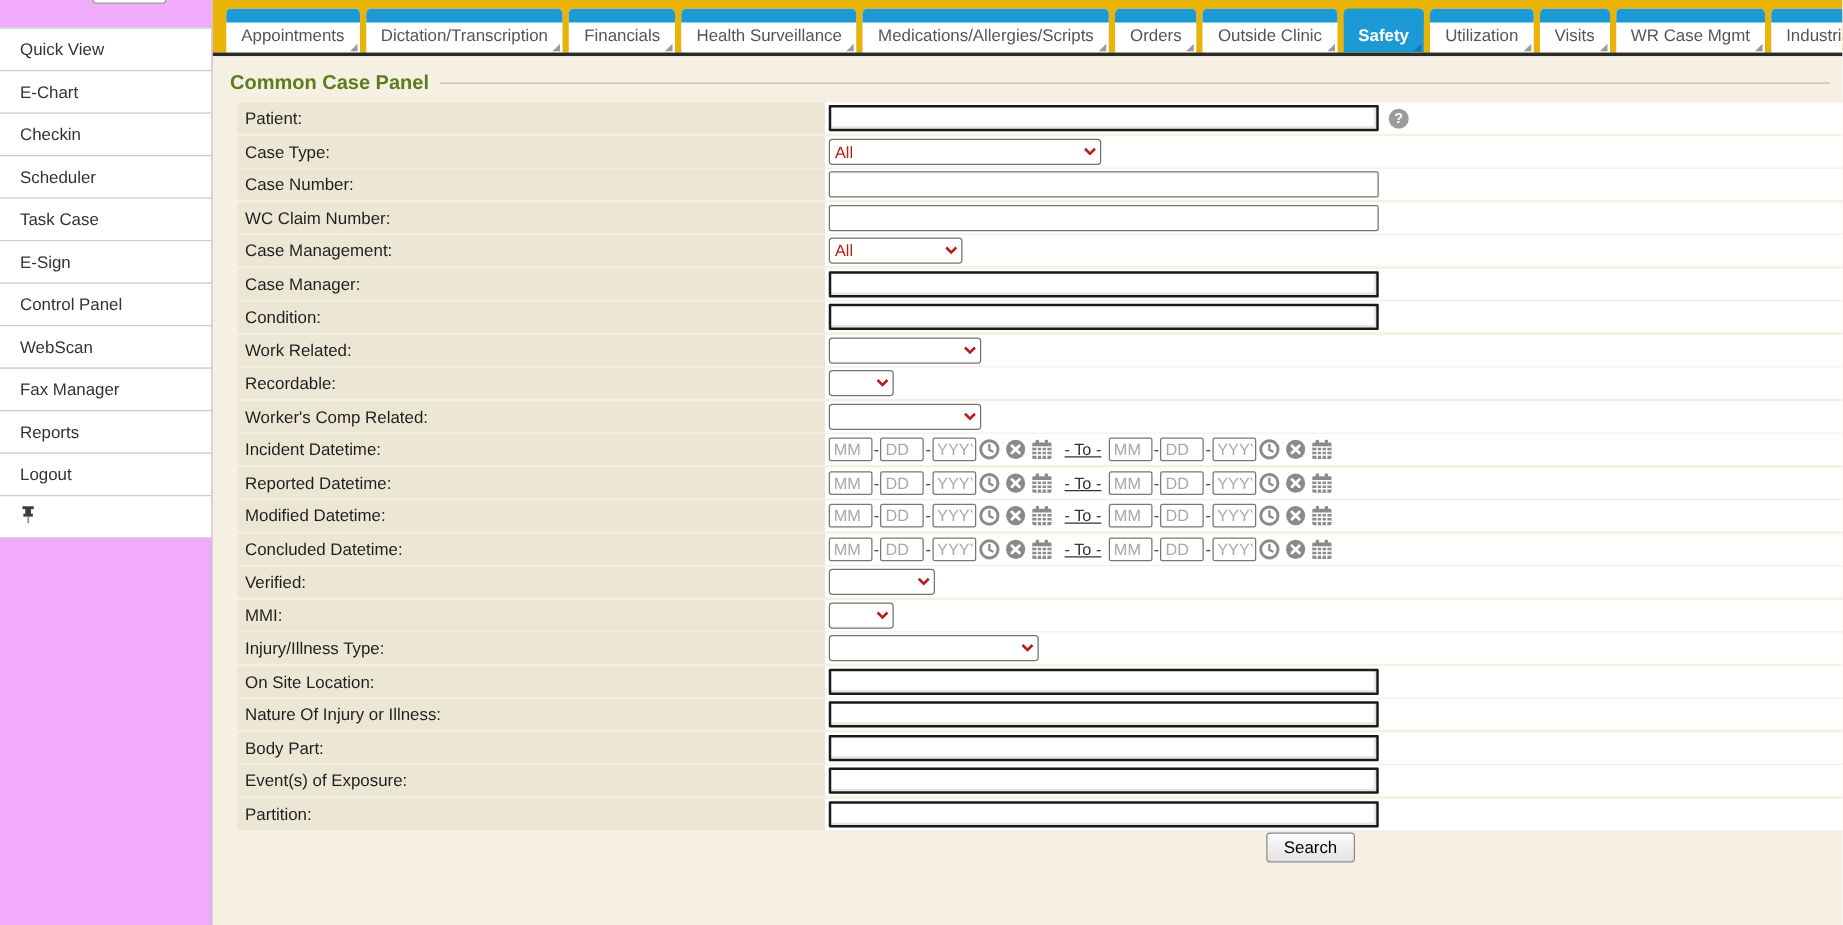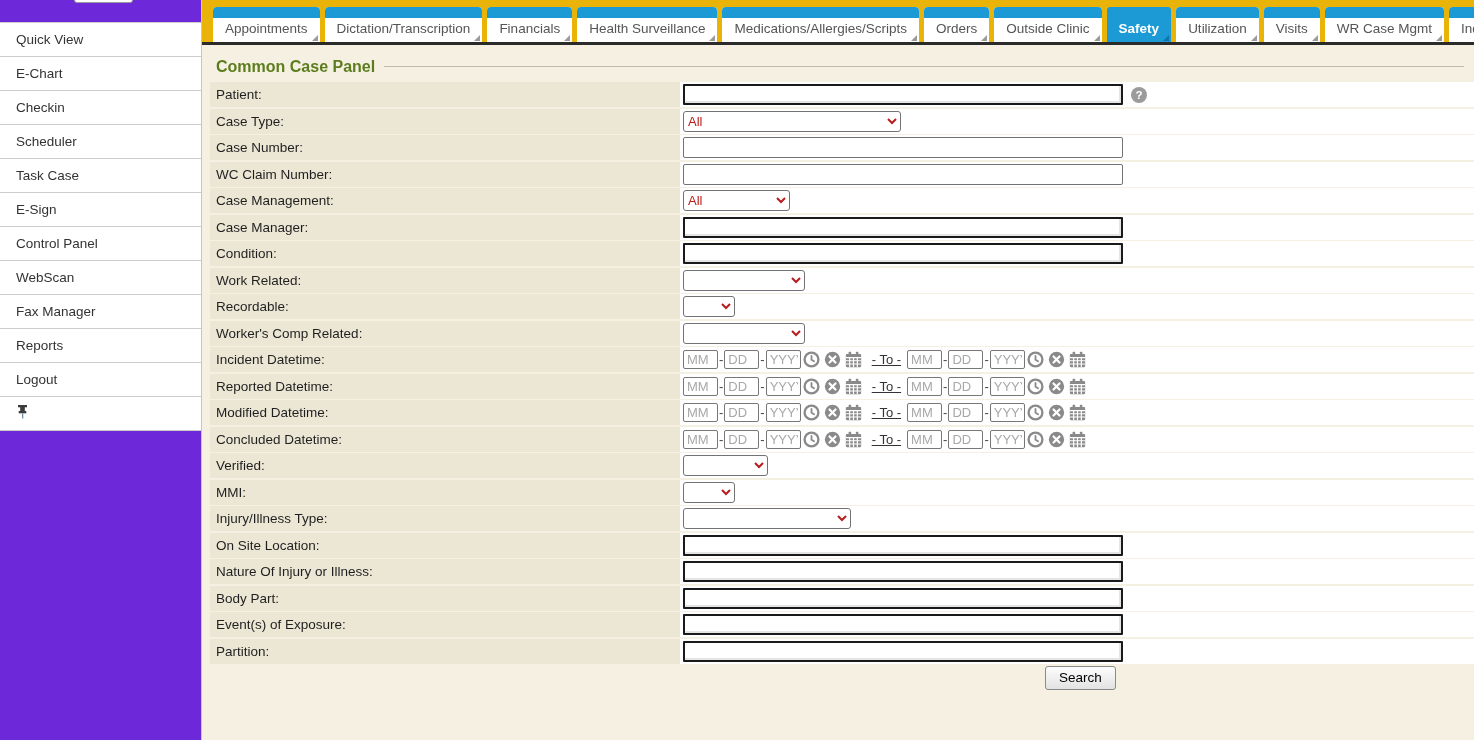--- a/index.html
+++ b/index.html
@@ -5,21 +5,21 @@
   * { box-sizing: border-box; }
   html,body { margin:0; padding:0; }
   body {
     width:1474px; height:740px; overflow:hidden;
     font-family:"Liberation Sans", sans-serif; font-size:13px;
     background:#ffffff; color:#1f1f1f;
   }
   .app { display:flex; width:1474px; height:740px; }
 
   
-  .sidebar { width:202px; flex-shrink:0; background:#6d28d9; border-right:1px solid #c6c6c6; position:relative; }
+  .sidebar { width:170px; flex-shrink:0; background:#f0abfc; border-right:1px solid #c6c6c6; position:relative; }
   .sidebar-stub { position:absolute; top:-15px; left:74px; width:59px; height:18px; border:1px solid #9a9a9a; border-radius:3px; background:#fff; }
   .side-nav { margin-top:22px; }
   .side-item { height:34px; border-top:1px solid #cccccc; display:flex; align-items:center; padding-left:16px; color:#333; font-size:13.5px; cursor:pointer; background:#fff; }
   .side-end { border-top:1px solid #cccccc; }
   .pin-svg { display:inline-block; }
 
   
   .main { flex:1; min-width:0; display:flex; flex-direction:column; }
 
   
@@ -34,21 +34,21 @@
   .tab-underline { height:3px; background:#2b2b2b; }
 
   
   .content { flex:1; background:#f5f0e1; padding-left:8px; overflow:hidden; }
   .page-header { display:flex; align-items:center; padding:12px 10px 6px 6px; height:37px; }
   .page-title { margin:0; font-size:16px; font-weight:bold; color:#5c7d1d; white-space:nowrap; }
   .header-rule { flex:1; height:1px; background:#c0bcab; margin-left:9px; }
 
   
   .frow { display:flex; height:25px; margin-bottom:1.5px; }
-  .frow .lbl { width:470px; flex-shrink:0; background:#ece7d5; display:flex; align-items:center; padding-left:6px; font-size:13.5px; color:#1f1f1f; }
+  .frow .lbl { width:470px; flex-shrink:0; background:#ece7d5; display:flex; align-items:center; padding-left:6px; font-size:13.5px; color:#1f1f1f;margin-left:12px; }
   .frow .val { flex:1; background:#ffffff; display:flex; align-items:center; padding-left:3px; }
 
   input, select, button { font-family:"Liberation Sans", sans-serif; }
   .inp-auto { width:440px; height:21px; border:2px solid #1a1a1a; border-radius:1px; background:#fff; padding:0 3px; font-size:13px; box-shadow: inset -2px -2px 0 rgba(0,0,0,0.10); }
   .inp-text { width:440px; height:21px; border:1px solid #737373; border-radius:2px; background:#fff; padding:0 3px; font-size:13px; }
   .sel { height:21px; border:1px solid #737373; border-radius:3px; background:#fff; font-size:13px; color:#b91c1c; }
   .din { width:35px; height:19px; border:1px solid #777; border-radius:2px; padding:0 2px 0 3px; font-size:13px; color:#444; }
   .din::placeholder, .inp-auto::placeholder, .inp-text::placeholder { color:#a8a8a8; opacity:1; }
   .dsh { color:#444; margin:0 1px; font-weight:normal; }
   .to-sep { color:#333; margin:0 6px 0 8px;text-decoration:underline; }

